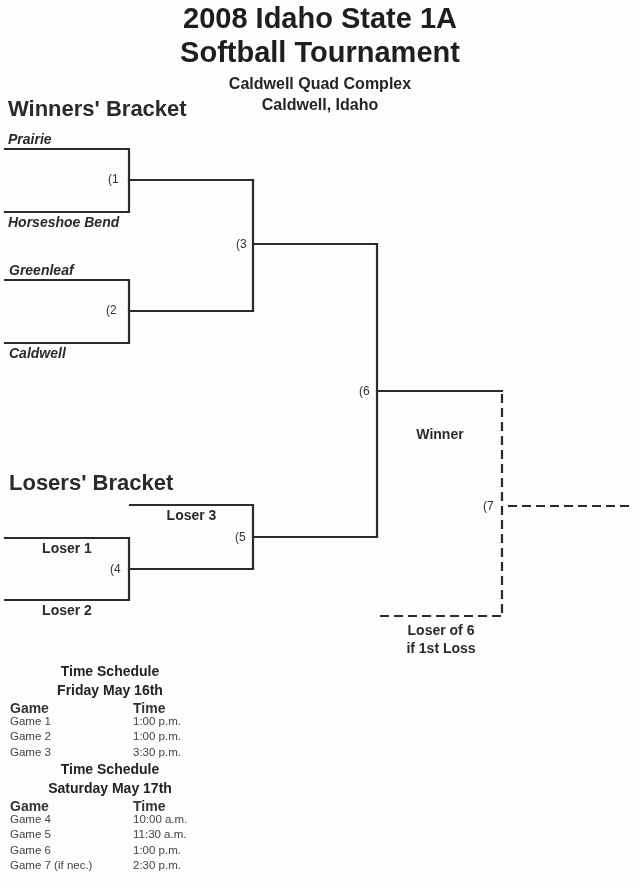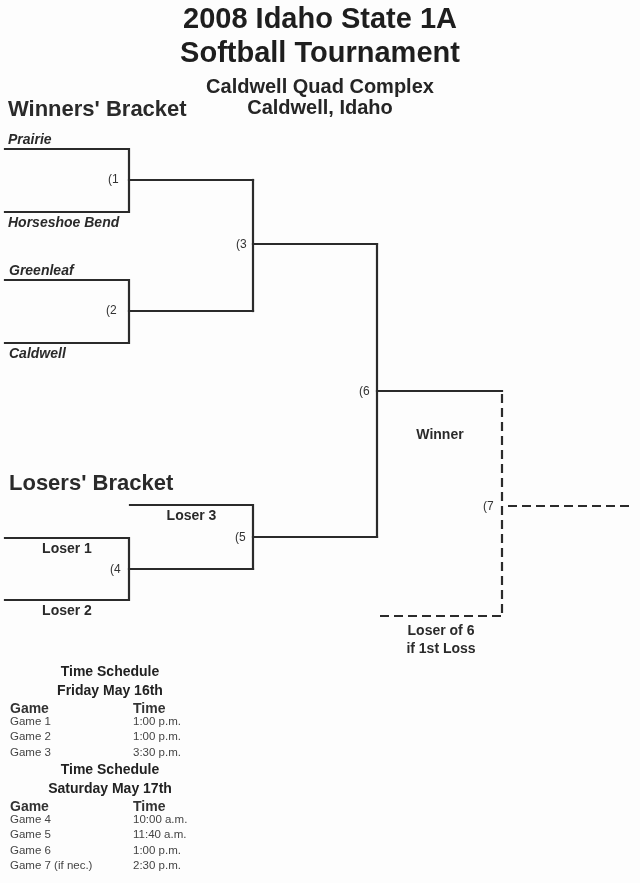--- a/index.html
+++ b/index.html
@@ -1,20 +1,20 @@
 <!DOCTYPE html>
 <html><head>
 <meta charset="utf-8">
 <style>
   html, body { margin:0; padding:0; }
   body { width:640px; height:883px; background:#fdfdfd; position:relative; overflow:hidden;
          font-family:"Liberation Sans", sans-serif; color:#222; }
   .abs { position:absolute; white-space:nowrap; }
   .title { left:0; width:640px; text-align:center; font-weight:bold; font-size:29px; color:#1e1e1e; }
-  .sub { left:0; width:640px; text-align:center; font-weight:bold; font-size:20px; color:#252525; }
+  .sub { left:0; width:640px; text-align:center; font-weight:bold; font-size:16px; color:#252525; }
   .section { font-weight:bold; font-size:22px; color:#2a2a2a; }
   .team { font-weight:bold; font-style:italic; font-size:14px; color:#2a2a2a; }
   .slot { font-weight:bold; font-size:14px; color:#2a2a2a; text-align:center; }
   .gnum { font-size:12px; color:#333; }
   svg.bracket { position:absolute; left:0; top:0; }
   .sched-title { font-weight:bold; font-size:14px; color:#222; text-align:center; width:200px; left:10px; }
   .sched-head { font-weight:bold; font-size:14px; color:#333; }
   .sched-cell { font-size:11.5px; color:#444; }
 </style>
 </head>
@@ -87,17 +87,17 @@
 <div class="abs sched-cell" style="left:10px; top:746px;">Game 3</div>
 <div class="abs sched-cell" style="left:133px; top:746px;">3:30 p.m.</div>
 
 <div class="abs sched-title" style="top:761px;">Time Schedule</div>
 <div class="abs sched-title" style="top:780px;">Saturday May 17th</div>
 <div class="abs sched-head" style="left:10px; top:798px;">Game</div>
 <div class="abs sched-head" style="left:133px; top:798px;">Time</div>
 <div class="abs sched-cell" style="left:10px; top:813px;">Game 4</div>
 <div class="abs sched-cell" style="left:133px; top:813px;">10:00 a.m.</div>
 <div class="abs sched-cell" style="left:10px; top:828px;">Game 5</div>
-<div class="abs sched-cell" style="left:133px; top:828px;">11:40 a.m.</div>
+<div class="abs sched-cell" style="left:133px; top:828px;">11:30 a.m.</div>
 <div class="abs sched-cell" style="left:10px; top:844px;">Game 6</div>
 <div class="abs sched-cell" style="left:133px; top:844px;">1:00 p.m.</div>
 <div class="abs sched-cell" style="left:10px; top:859px;">Game 7 (if nec.)</div>
 <div class="abs sched-cell" style="left:133px; top:859px;">2:30 p.m.</div>
 
 </body></html>

